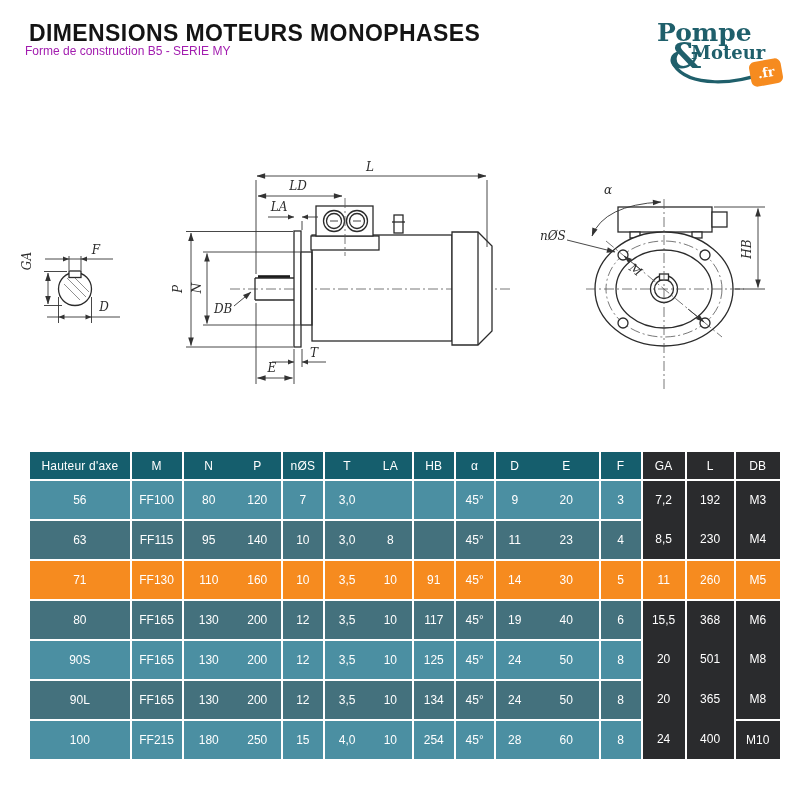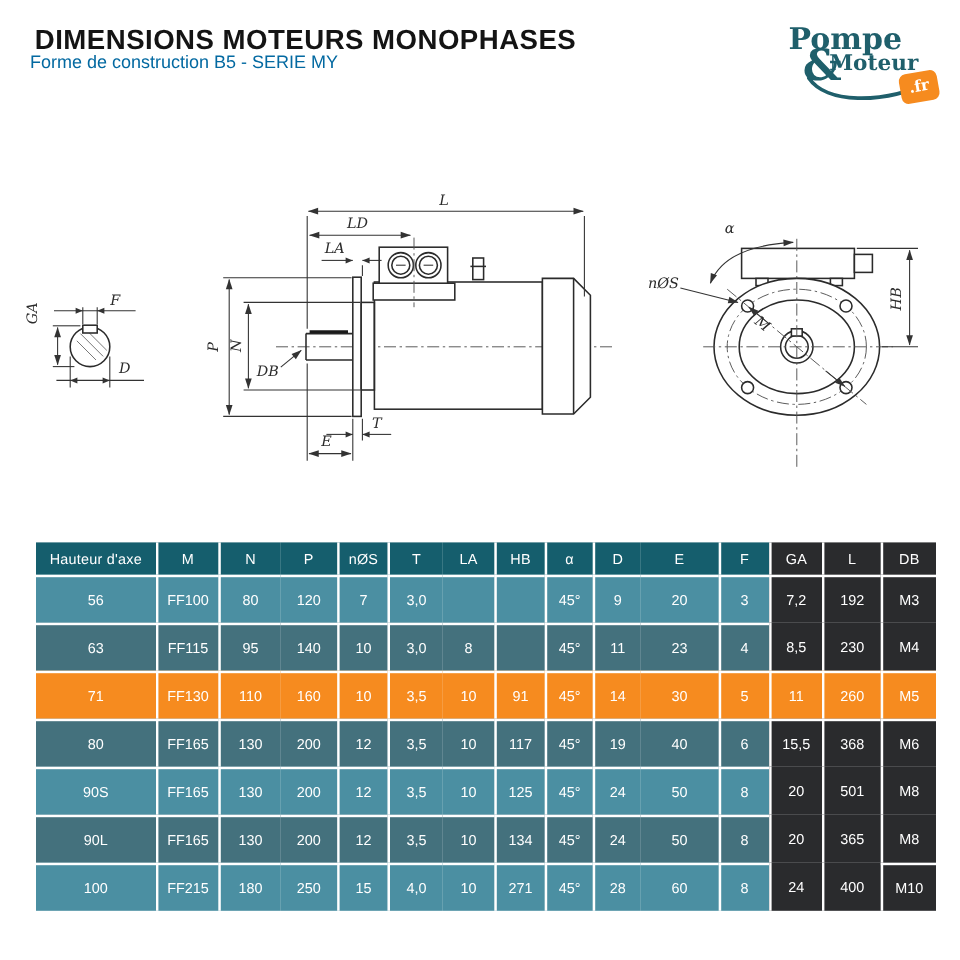--- a/index.html
+++ b/index.html
@@ -1,21 +1,21 @@
 <!DOCTYPE html>
 <html style="--orange: #F68B1F; --teal-header: #155E6D; --row-light: #4B8FA2; --row-dark: #44717D; --dark-col: #2A2B2D; --logo-teal: #1F5F6B;"><head>
 <meta charset="utf-8">
 <style>
   html,body{margin:0;padding:0;background:#fff;}
   body{width:800px;height:800px;position:relative;font-family:"Liberation Sans",sans-serif;overflow:hidden;}
 
   
   .title{position:absolute;left:25px;top:16px;margin:4px;font-size:23px;font-weight:700;
          color:#141414;letter-spacing:.4px;}
-  .subtitle{position:absolute;left:25px;top:44px;margin:0;font-size:15px;color:#0369a1;}
+  .subtitle{position:absolute;left:25px;top:44px;margin:0;font-size:12px;color:#a21caf;}
 
   
   .logo{position:absolute;left:630px;top:14px;width:168px;height:88px;color:var(--logo-teal,#1F5F6B);
         font-family:"DejaVu Serif",serif;}
   .logo .w1{position:absolute;left:27px;top:4px;font-size:25px;font-weight:700;}
   .logo .amp{position:absolute;left:39px;top:20px;font-size:36px;font-weight:700;}
   .logo .w2{position:absolute;left:61px;top:28px;font-size:18px;font-weight:700;}
   .logo .swoosh{position:absolute;left:0;top:0;}
   .logo .badge{position:absolute;left:120px;top:46px;width:32px;height:25px;background:var(--orange,#F68B1F);
         border-radius:6px;transform:rotate(-10deg);display:flex;align-items:center;justify-content:center;}
@@ -354,21 +354,21 @@
           <td class="dk bl">M8</td>
         </tr>
         <tr>
           <td class="rl bt">100</td>
           <td class="rl bl bt">FF215</td>
           <td class="rl bl bt">180</td>
           <td class="rl bt">250</td>
           <td class="rl bl bt">15</td>
           <td class="rl bl bt">4,0</td>
           <td class="rl bt">10</td>
-          <td class="rl bl bt">271</td>
+          <td class="rl bl bt">254</td>
           <td class="rl bl bt">45°</td>
           <td class="rl bl bt">28</td>
           <td class="rl bt">60</td>
           <td class="rl bl bt">8</td>
           <td class="dk bl">24</td>
           <td class="dk bl">400</td>
           <td class="dk bl bt">M10</td>
         </tr>
       </tbody>
     </table>

